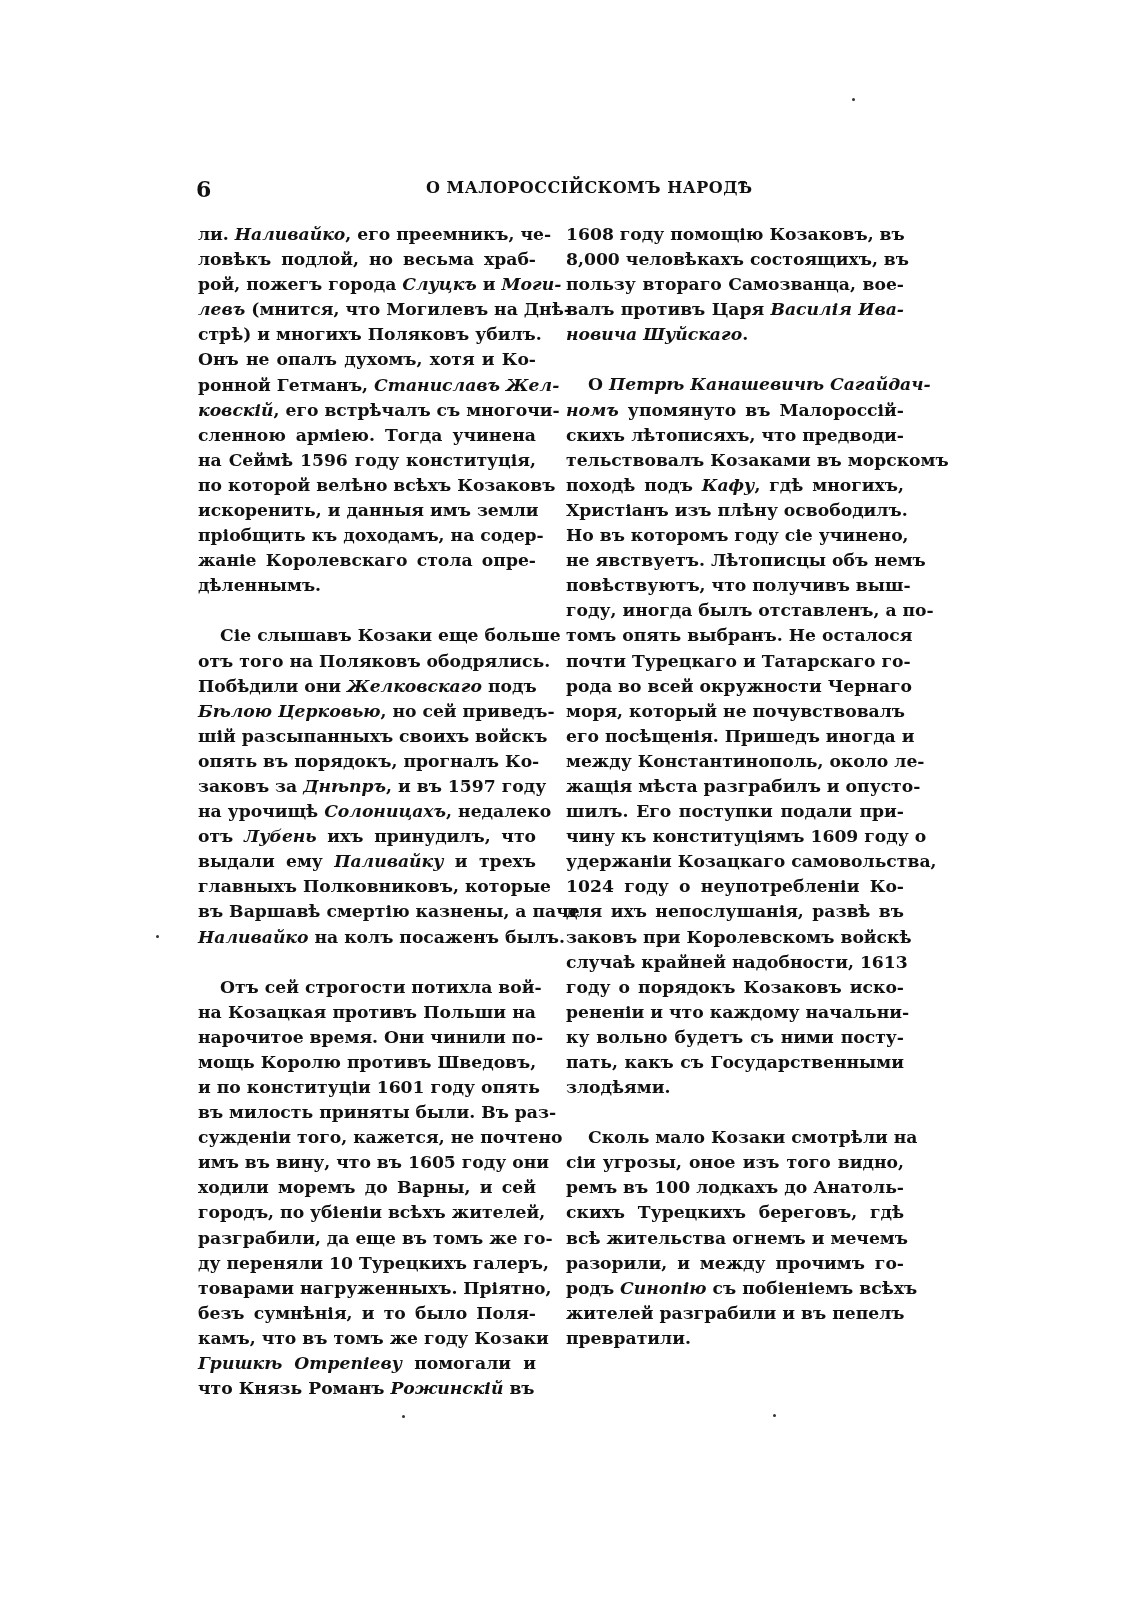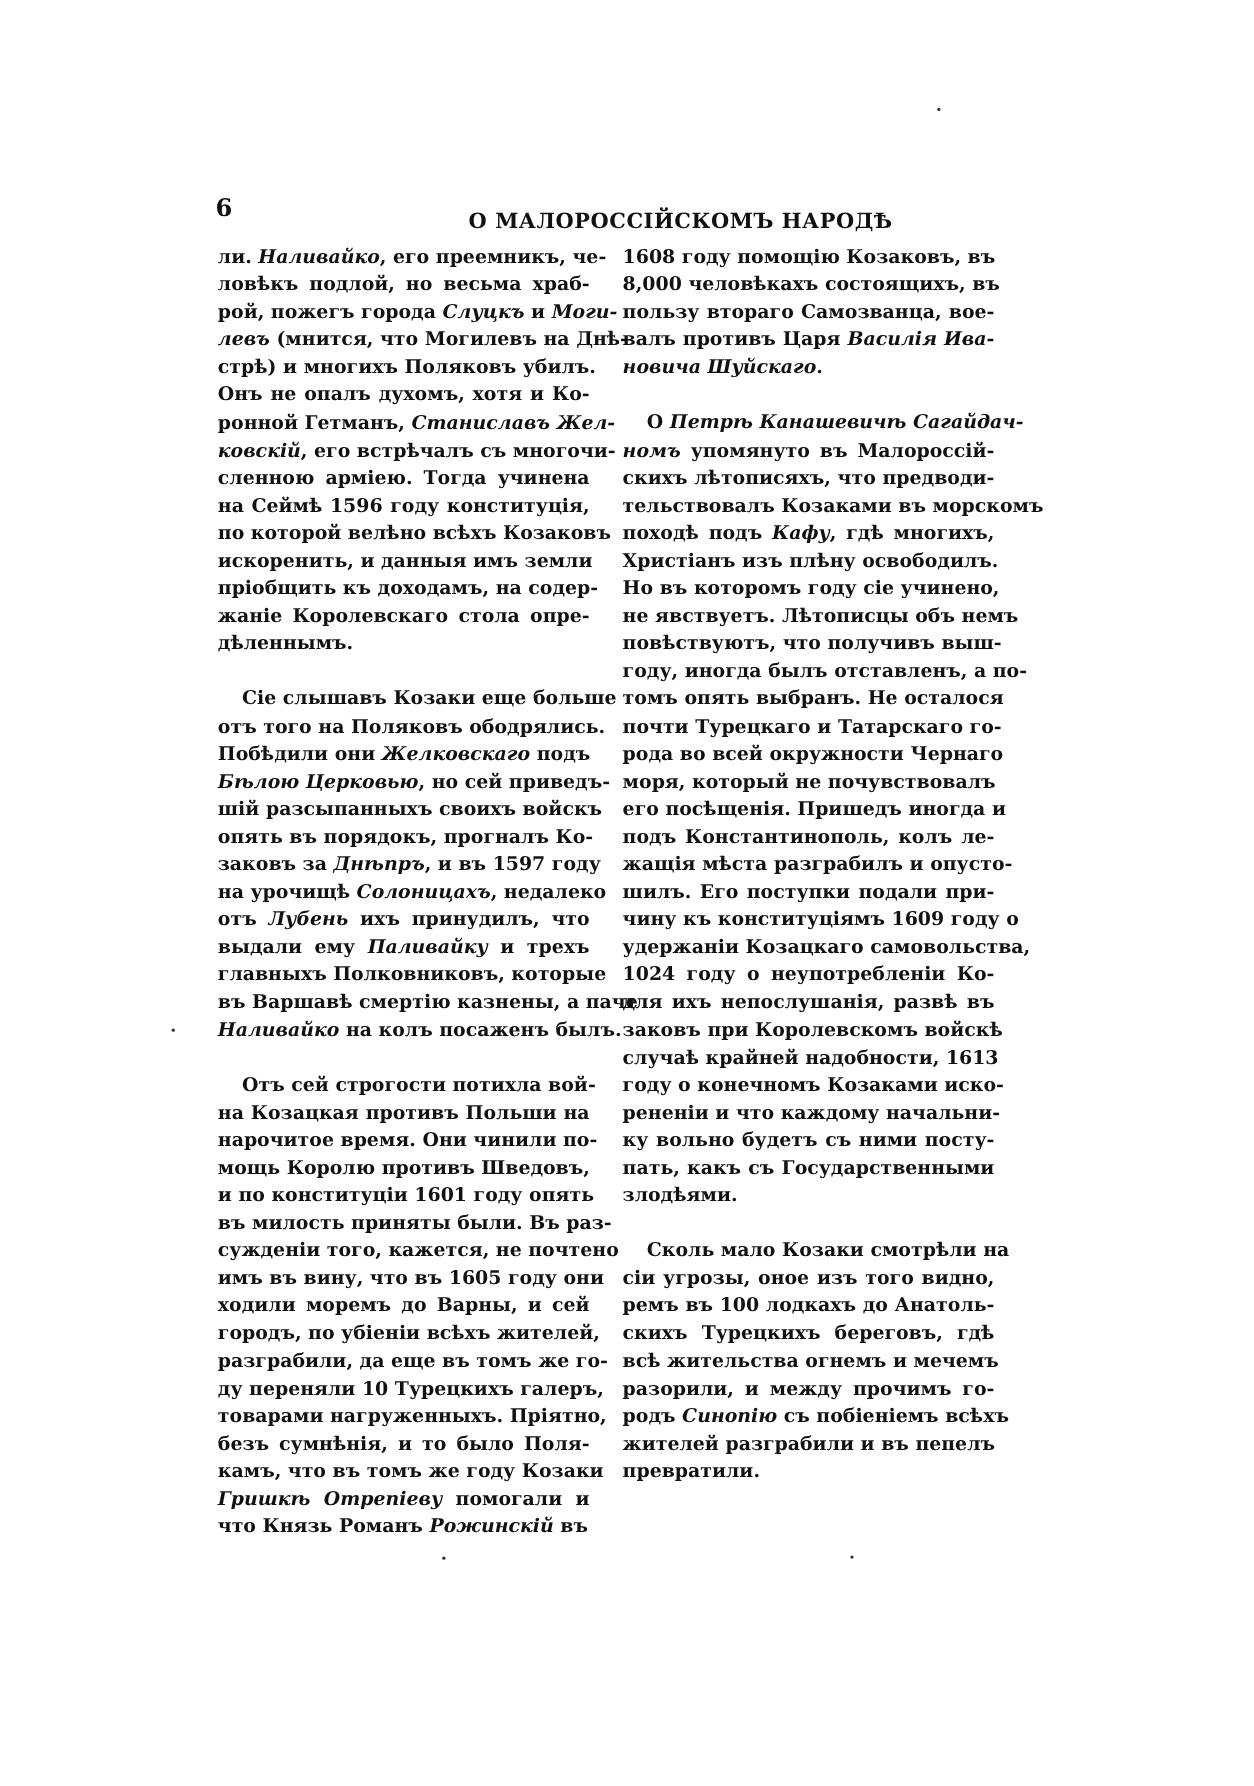--- a/index.html
+++ b/index.html
@@ -1,21 +1,21 @@
 <!DOCTYPE html>
 <html><head>
 <meta charset="utf-8">
 <style>
   html, body { margin: 0; padding: 0; background: #ffffff; }
   body { width: 1140px; height: 1624px; position: relative; overflow: hidden;
          font-family: "DejaVu Serif", "Liberation Serif", serif; color: #111; }
   .page { position: absolute; left: 0; top: 0; width: 1140px; height: 1624px; background: #fff; }
   .header { position: absolute; top: 176px; left: 196px; width: 722px; height: 30px; }
   .page-number { position: absolute; left: 0; top: 0; font-weight: bold; font-size: 22px; }
-  .running-title { position: absolute; left: 230px; top: 14px; font-weight: bold; font-size: 19px; letter-spacing: 0.5px; font-variant: small-caps; }
+  .running-title { position: absolute; left: 230px; top: 2px; font-weight: bold; font-size: 16px; letter-spacing: 0.5px; font-variant: small-caps; }
   .column { position: absolute; top: 222px; width: 338px; font-size: 17.2px; line-height: 25.1px; font-weight: bold; }
   .col-left { left: 198px; }
   .col-right { left: 566px; top: 222px; }
   .para { margin: 0; }
   .para + .para { margin-top: 25px; }
   .line { display: block; white-space: nowrap; text-align: justify; text-align-last: justify; height: 25.1px; }
   .line.last { text-align-last: left; }
   .line.indent { padding-left: 22px; }
   em { font-style: italic; font-weight: bold; }
   .speck { position: absolute; width: 3px; height: 3px; background: #333; border-radius: 50%; }
@@ -99,30 +99,30 @@
         <span class="line">Христіанъ изъ плѣну освободилъ.</span>
         <span class="line">Но въ которомъ году сіе учинено,</span>
         <span class="line">не явствуетъ. Лѣтописцы объ немъ</span>
         <span class="line">повѣствуютъ, что получивъ выш-</span>
         <span class="line">году, иногда былъ отставленъ, а по-</span>
         <span class="line">томъ опять выбранъ. Не осталося</span>
         <span class="line">почти Турецкаго и Татарскаго го-</span>
         <span class="line">рода во всей окружности Чернаго</span>
         <span class="line">моря, который не почувствовалъ</span>
         <span class="line">его посѣщенія. Пришедъ иногда и</span>
-        <span class="line">подъ Константинополь, колъ ле-</span>
+        <span class="line">между Константинополь, около ле-</span>
         <span class="line">жащія мѣста разграбилъ и опусто-</span>
         <span class="line">шилъ. Его поступки подали при-</span>
         <span class="line">чину къ конституціямъ 1609 году о</span>
         <span class="line">удержаніи Козацкаго самовольства,</span>
         <span class="line">1024 году о неупотребленіи Ко-</span>
         <span class="line">для ихъ непослушанія, развѣ въ</span>
         <span class="line">заковъ при Королевскомъ войскѣ</span>
         <span class="line">случаѣ крайней надобности, 1613</span>
-        <span class="line">году о конечномъ Козаками иско-</span>
+        <span class="line">году о порядокъ Козаковъ иско-</span>
         <span class="line">рененіи и что каждому начальни-</span>
         <span class="line">ку вольно будетъ съ ними посту-</span>
         <span class="line">пать, какъ съ Государственными</span>
         <span class="line last">злодѣями.</span>
       </div>
       <div class="para">
         <span class="line indent">Сколь мало Козаки смотрѣли на</span>
         <span class="line">сіи угрозы, оное изъ того видно,</span>
         <span class="line">ремъ въ 100 лодкахъ до Анатоль-</span>
         <span class="line">скихъ Турецкихъ береговъ, гдѣ</span>

